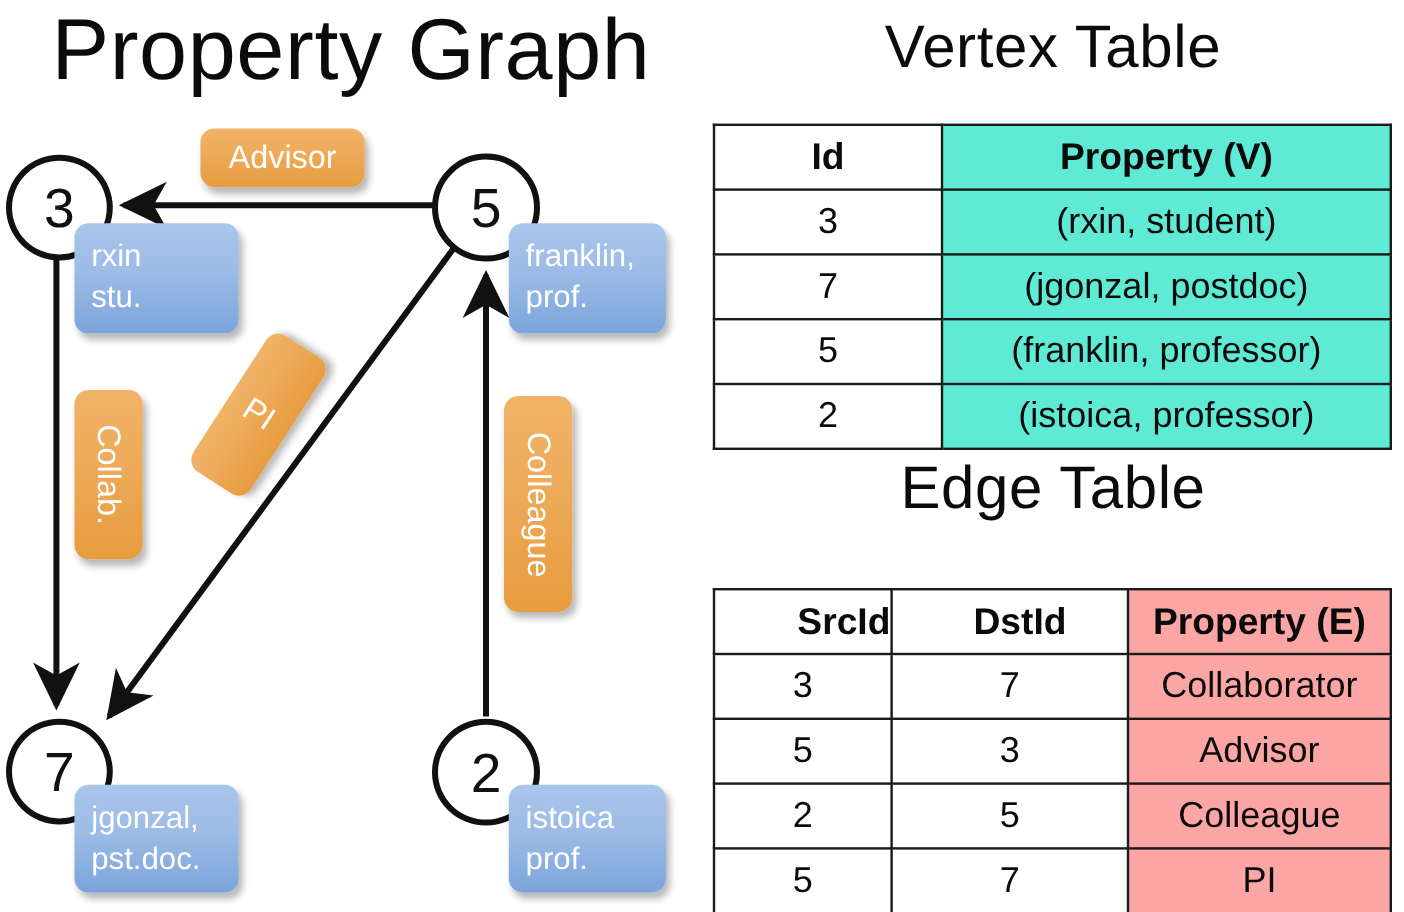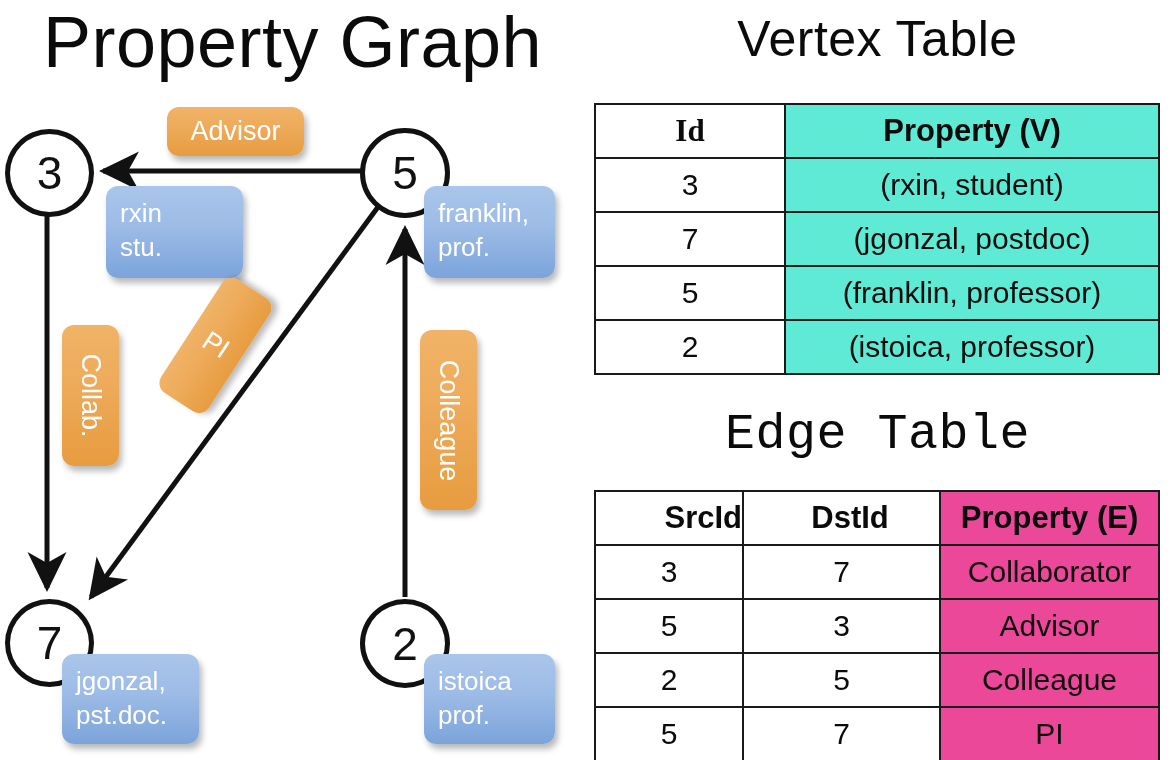--- a/index.html
+++ b/index.html
@@ -17,21 +17,21 @@
     position:absolute;
     font-family:"Liberation Sans", sans-serif;
     font-weight:300;
     color:#0b0b0b;
     letter-spacing:.5px;
     white-space:nowrap;
     text-align:center;
   }
   #title-property-graph{left:0;top:10px;width:585px;font-size:72px;line-height:64px;}
   #title-vertex-table{left:585px;top:8px;width:585px;font-size:50px;line-height:62px;}
-  #title-edge-table{left:585px;top:404px;width:585px;font-size:50px;line-height:62px;font-family:Liberation Mono, monospace;}
+  #title-edge-table{left:585px;top:375px;width:585px;font-size:50px;line-height:62px;}
 
   
   #graph-panel{position:absolute;left:0;top:0;width:585px;height:760px;}
   #graph-edges{position:absolute;left:0;top:0;width:585px;height:760px;}
 
   .node{
     position:absolute;
     border:5px solid #111;
     border-radius:50%;
     background:#fff;
@@ -65,21 +65,21 @@
     font-size:26px;
     line-height:34px;
   }
   .elabel{
     background:linear-gradient(to bottom,#f0b367 0%, #edа958 40%, #e79c3f 100%);
     background:linear-gradient(to bottom,#f0b367 0%, #eeab5b 40%, #e79c3f 100%);
     display:flex;align-items:center;justify-content:center;
     font-size:27px;
   }
 
-  #vlabel-rxin{left:62px;top:186px;width:137px;height:92px;margin-left:44px;}
+  #vlabel-rxin{left:62px;top:186px;width:137px;height:92px;}
   #vlabel-franklin{left:424px;top:186px;width:131px;height:92px;}
   #vlabel-jgonzal{left:62px;top:654px;width:137px;height:90px;}
   #vlabel-istoica{left:424px;top:654px;width:131px;height:90px;}
 
   #elabel-advisor{left:167px;top:107px;width:137px;height:49px;}
   #elabel-collab{left:62px;top:325px;width:57px;height:141px;}
   #elabel-colleague{left:420px;top:330px;width:57px;height:180px;}
   #elabel-pi{left:148px;top:317px;width:135px;height:57px;transform:rotate(-57deg);transform-origin:50% 50%;}
 
   .rot90{
@@ -105,27 +105,27 @@
     color:#0b0b0b;
     font-weight:300;
     font-size:30px;
     padding:0;
     height:52px;
     background:#ffffff;
   }
   table.grid th{font-weight:bold;font-size:31px;}
 
   #vertex-table{left:594px;top:103px;width:566px;}
-  #vertex-table .col-id{width:188px;font-family:Liberation Serif, serif;}
+  #vertex-table .col-id{width:188px;}
   #vertex-table .prop{background:#5eead4;}
 
   #edge-table{left:594px;top:490px;width:566px;}
   #edge-table .col-src{width:146px;text-align:right;}
   #edge-table .col-dst{width:178px;padding-left:17px;}
-  #edge-table .prop{background:#ec4899;}
+  #edge-table .prop{background:#fca5a5;}
 </style>
 </head>
 <body>
 
 <div class="root">
 
   <div id="graph-panel">
 
     <div class="title" id="title-property-graph">Property Graph</div>
 

